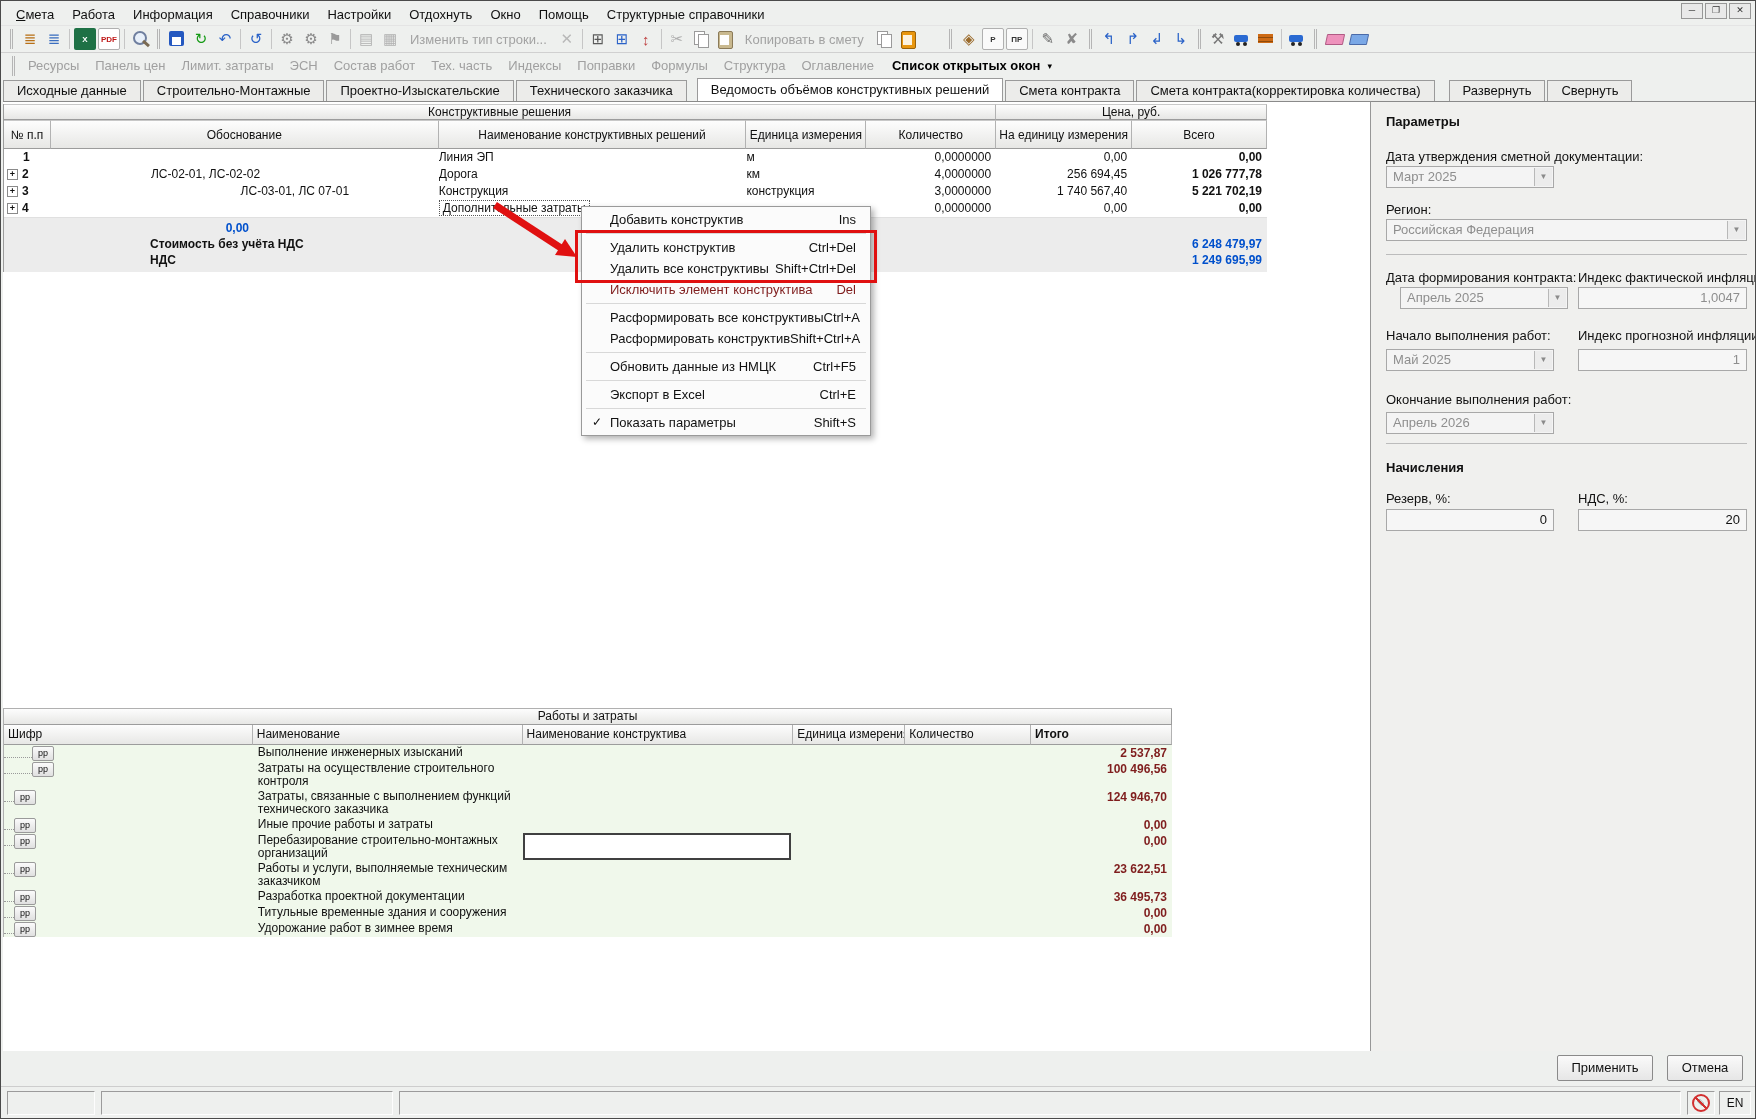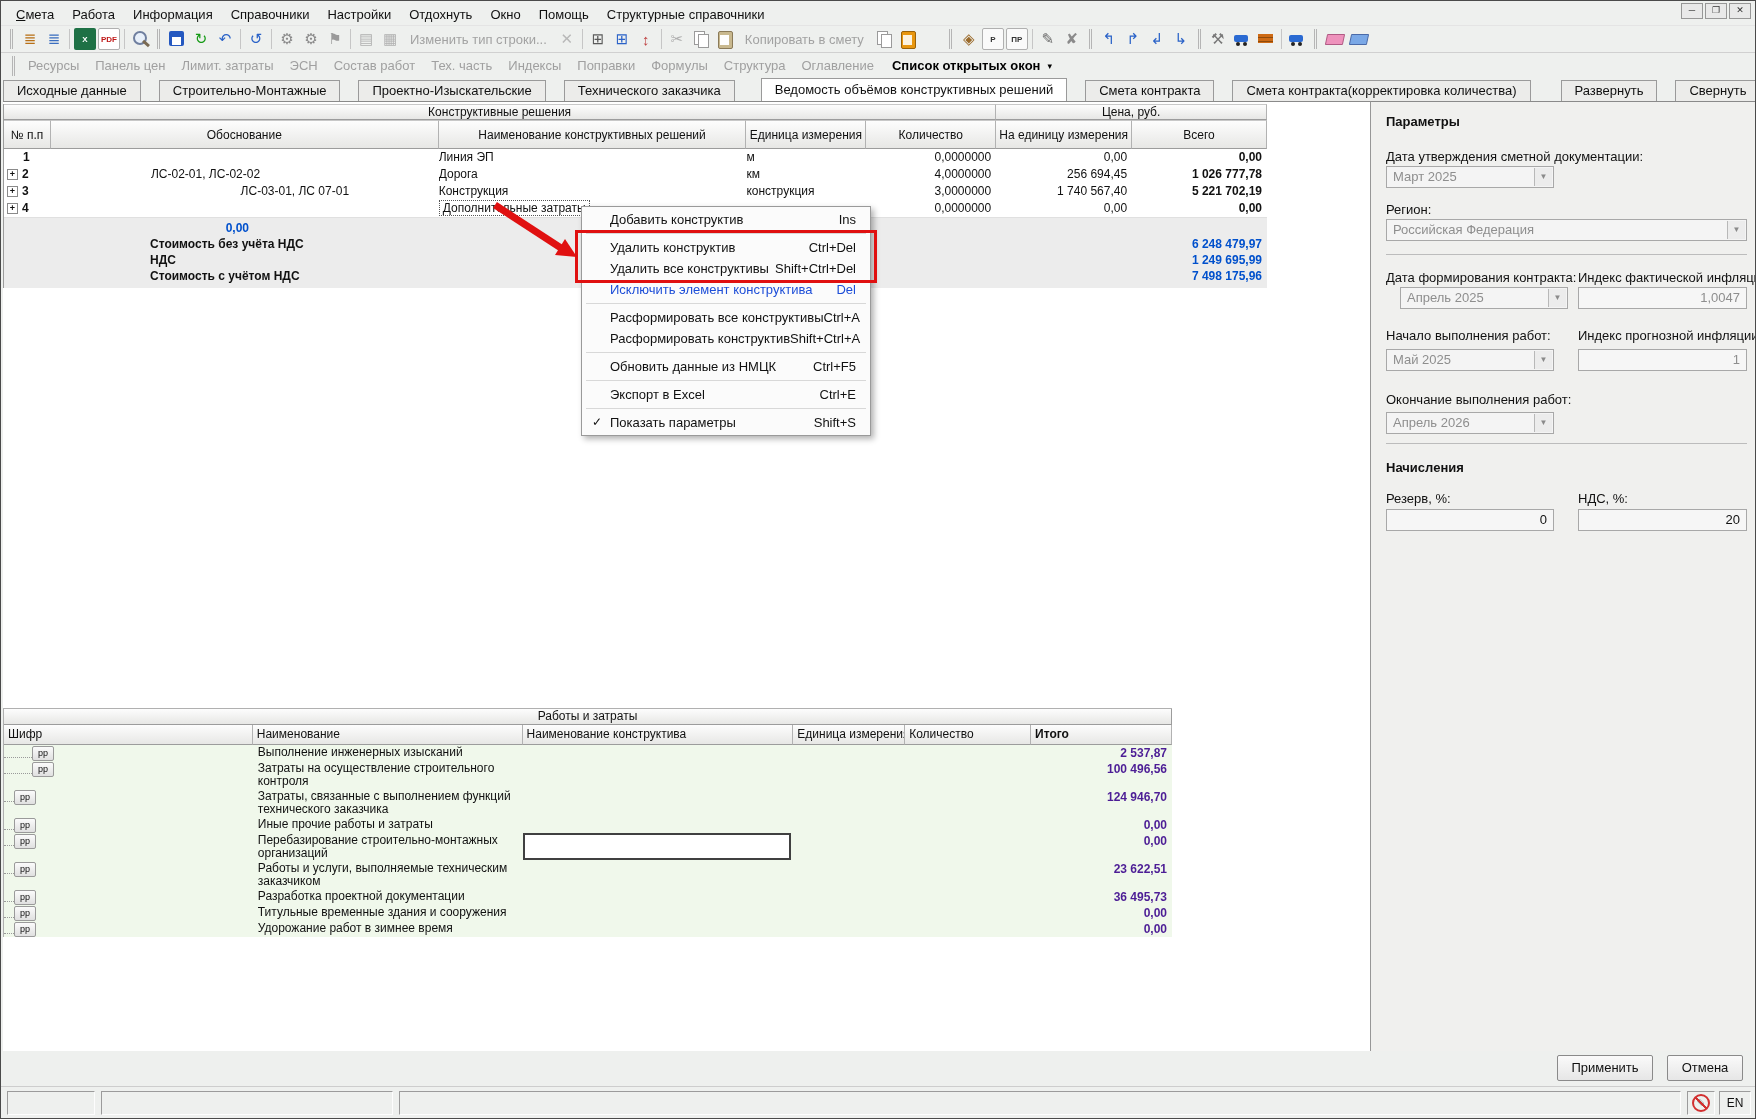--- a/index.html
+++ b/index.html
@@ -37,21 +37,21 @@
   .i-bricks::before{content:"";position:absolute;left:3px;top:6px;width:15px;height:9px;background:repeating-linear-gradient(#cd6a14 0 3px,#8f4a0a 3px 4px)}
   .i-book::before{content:"";position:absolute;left:3px;top:6px;width:16px;height:9px;border-radius:1px;transform:skewX(-12deg)}
   .i-book.pink::before{background:#ee92bc;border:1px solid #b05a84}
   .i-book.blue::before{background:#7aa8e6;border:1px solid #4a6aa8}
   .tb2{position:absolute;left:0;top:53px;width:100%;height:23px;display:flex;align-items:center;padding:0 6px}
   .tb2-item{color:#a0a0a0;padding:2px 8px;white-space:nowrap}
   .tb2-active{color:#000;font-weight:bold;padding:2px 10px;display:flex;align-items:center;gap:7px;white-space:nowrap}
   .tb2-active .caret{font-size:9px;font-weight:normal}
   
   .tabs{position:absolute;left:2px;top:77px;height:23px;display:flex;align-items:flex-end;white-space:nowrap}
-  .tab{height:21px;line-height:19px;padding:0 13px;border:1px solid #9a9a9a;border-bottom:none;background:#ececea;margin-right:18px}
+  .tab{height:21px;line-height:19px;padding:0 13px;border:1px solid #9a9a9a;border-bottom:none;background:#ececea;margin-right:2px}
   .tab.active{background:#fff;height:23px;line-height:22px}
   .tab.group-start{margin-left:8px}
   .tab.util{margin-left:12px}
   
   .main-pane{position:absolute;left:2px;top:100px;width:1367px;height:950px;background:#fff;border-top:1px solid #8a8a8a}
   .rpanel{position:absolute;left:1369px;top:100px;width:385px;height:950px;background:#f0f0ee;border-left:1px solid #979797;border-top:1px solid #8a8a8a}
   
   .mtable{position:absolute;left:0;top:2px;width:1264px;border-left:1px solid #9c9c9c}
   .mt-row{display:flex}
   .mt-gcell,.mt-hcell{background:linear-gradient(#fdfdfd,#e7e7e5);border-right:1px solid #b2b2b2;border-bottom:1px solid #9c9c9c;border-top:1px solid #c8c8c8;text-align:center;font-size:12px;overflow:hidden;white-space:nowrap}
@@ -65,21 +65,21 @@
   .basis{padding-left:100px}
   .dotted{border:1px dotted #555;padding:0 3px}
   .mt-summary{background:#ececec;padding:2px 0 4px;border-top:1px solid #e0e0e0}
   .sum-row{display:flex;height:16px;line-height:16px;font-weight:bold;font-size:12px}
   .sum-label{padding-left:146px;flex:1;white-space:nowrap}
   .sum-val{width:250px;text-align:right;padding-right:5px;color:#0050cc}
   
   .cmenu{position:absolute;left:580px;top:205px;width:290px;background:#fbfbfb;border:1px solid #9a9a9a;box-shadow:3px 3px 6px rgba(0,0,0,.3);padding:2px;z-index:40}
   .cm-item{height:21px;line-height:21px;display:flex;padding:0 12px 0 26px;position:relative;white-space:nowrap}
   .cm-item .lbl{flex:1}
-  .cm-item.dis{color:#1d4ed8}
+  .cm-item.dis{color:#7f1d1d}
   .cm-sep{height:1px;background:#d8d8d8;margin:3px 2px}
   .cm-check{position:absolute;left:8px;font-size:12px}
   .redbox{position:absolute;left:574px;top:229px;width:302px;height:53px;border:3px solid #e01010;z-index:50;pointer-events:none}
   .arrow-svg{position:absolute;left:486px;top:196px;z-index:50;pointer-events:none}
   
   .rp-title{position:absolute;font-weight:bold}
   .rp-label{position:absolute;white-space:nowrap}
   .combo{position:absolute;height:22px;border:1px solid #a8a8a8;background:#f4f4f4;color:#8e8e8e;line-height:20px;padding-left:6px;white-space:nowrap;overflow:hidden}
   .combo .dd{position:absolute;right:1px;top:1px;bottom:1px;width:18px;background:#ececec;border-left:1px solid #b8b8b8;text-align:center;font-size:8px;color:#8a8a8a;line-height:18px}
   .field{position:absolute;height:22px;border:1px solid #a8a8a8;background:#f6f6f6;line-height:20px;text-align:right;padding:0 6px}
@@ -89,21 +89,21 @@
   .btable{position:absolute;left:0;top:606px;width:1169px;font-size:12px;border-left:1px solid #b0b0b0;border-top:1px solid #b0b0b0}
   .bt-g{height:16px;line-height:15px;text-align:center;background:linear-gradient(#fdfdfd,#e7e7e5);border-bottom:1px solid #9c9c9c;border-right:1px solid #9c9c9c}
   .bt-h{display:flex;height:20px}
   .bt-hcell{background:linear-gradient(#fdfdfd,#e7e7e5);border-right:1px solid #b2b2b2;border-bottom:1px solid #9c9c9c;padding:2px 4px;white-space:nowrap;overflow:hidden}
   .bt-row{display:flex;background:#f0f8eb;align-items:flex-start}
   .bt-c{position:relative}
   .ppwrap{display:flex;align-items:center}
   .conn{border-top:1px dotted #9a9a9a;height:1px;margin-top:8px}
   .ppbtn{width:22px;height:15px;border:1px solid #9a9a9a;border-radius:2px;background:linear-gradient(#fbfbfb,#e0e0e0);font-size:9px;line-height:12px;text-align:center;margin-top:1px}
   .bt-name{padding:1px 5px;line-height:13px}
-  .bt-total{text-align:right;padding:1px 5px;color:#4c1d95;font-weight:bold}
+  .bt-total{text-align:right;padding:1px 5px;color:#7f1d1d;font-weight:bold}
   .editor{position:absolute;left:0;top:0;width:268px;height:27px;background:#fff;border:2px solid #404040;z-index:5}
   
   .btn{position:absolute;height:26px;border:1px solid #8a8a8a;background:linear-gradient(#fafafa,#e6e6e6);text-align:center;line-height:24px;border-radius:2px}
   .statusbar{position:absolute;left:0;top:1085px;width:100%;height:33px;border-top:1px solid #cdcdcd;background:#eef0ee}
   .sb-panel{position:absolute;top:4px;height:24px;border:1px solid;border-color:#9b9b9b #fdfdfd #fdfdfd #9b9b9b;background:#eef0ee}
   .noedit{position:absolute;left:4px;top:2px;width:18px;height:18px;font-size:11px;color:#8a8a8a;text-align:center;line-height:18px}
   .noedit::after{content:"";position:absolute;left:0;top:0;width:14px;height:14px;border:2px solid #d23030;border-radius:50%;background:linear-gradient(45deg,transparent 44%,#d23030 44% 56%,transparent 56%)}
   .sb-en{line-height:22px;text-align:center;font-size:12px}
 </style>
 </head>
@@ -272,24 +272,20 @@
             <div class="sum-val">0,00</div>
           </div>
           <div class="sum-row">
             <div class="sum-label">Стоимость без учёта НДС</div>
             <div class="sum-val">6 248 479,97</div>
           </div>
           <div class="sum-row">
             <div class="sum-label">НДС</div>
             <div class="sum-val">1 249 695,99</div>
           </div>
-          <div class="sum-row">
-            <div class="sum-label">Стоимость с учётом НДС</div>
-            <div class="sum-val">7 498 175,96</div>
-          </div>
         </div>
       </div>
     <div class="btable" id="btable">
         <div class="bt-g">Работы и затраты</div>
         <div class="bt-h">
           <div class="bt-hcell" style="width: 249px;">Шифр</div>
           <div class="bt-hcell" style="width: 270px;">Наименование</div>
           <div class="bt-hcell" style="width: 271px;">Наименование конструктива</div>
           <div class="bt-hcell" style="width: 112px;">Единица измерения</div>
           <div class="bt-hcell" style="width: 126px;">Количество</div>

